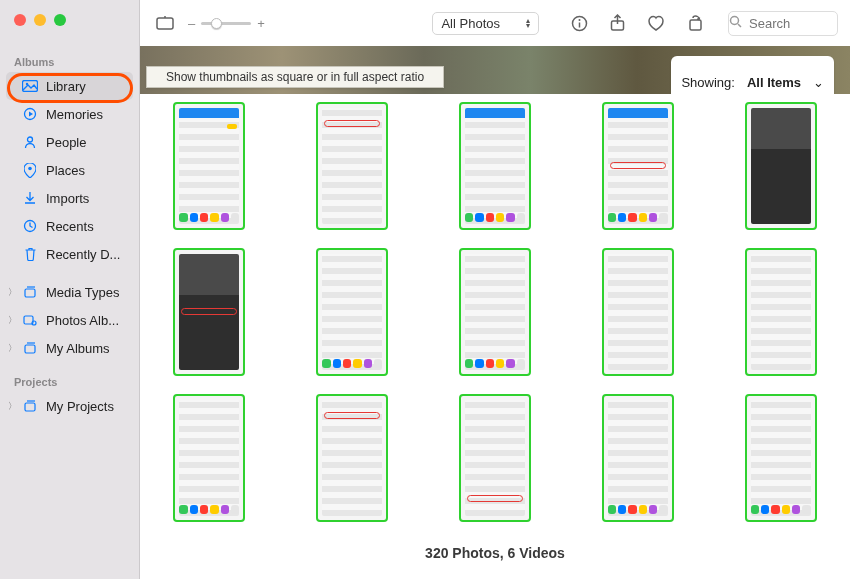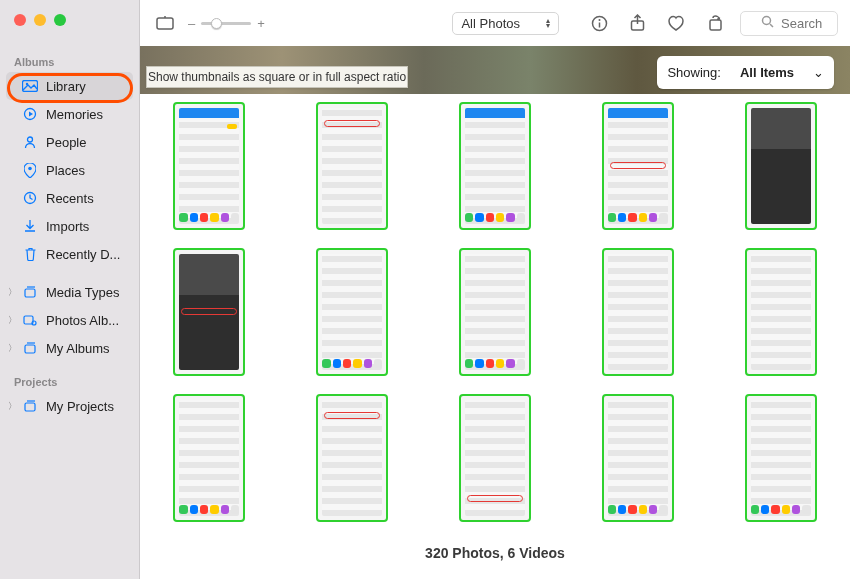--- a/index.html
+++ b/index.html
@@ -147,25 +147,25 @@
     cursor:pointer;
     color:#333;
     gap:26px;
   }
   .filter-popup .chev { display:flex; flex-direction:column; line-height:5px; font-size:8px; color:#555;}
   .right-tools { display:flex; gap:14px; margin-left:18px; }
   .search-box {
     display:flex; align-items:center;
     border:1px solid #ddd;
     border-radius:5px;
-    padding:3px 20px;
-    width:98px;
+    padding:3px 0;
+    width:110px;
     color:#999;
     gap:5px;
-    margin-left:2px;
+    margin-left:10px;
   }
   .search-box input{
     border:none; outline:none; background:transparent;
     font-size:13px; width:70px; color:#333;
   }
 
   
   .banner {
     position:relative;
     height:48px;
@@ -177,34 +177,34 @@
       linear-gradient(90deg,#78715e 0%,#9d9276 20%,#6b6a59 40%,#7a836a 55%,#5f5840 70%,#8b8463 100%);
     filter:blur(.5px);
   }
   .banner-home {
     position:absolute; left:20px; bottom:4px;
     color:#fff; font-weight:500; font-size:14px;
   }
   .showing-pill {
     position:absolute; right:16px; top:10px;
     background:#fff; border-radius:6px;
-    padding:9px 10px;
+    padding:19px 10px;
     font-size:13px;
-    display:flex; align-items:center; gap:19px;
+    display:flex; align-items:center; gap:12px;
     box-shadow:0 1px 2px rgba(0,0,0,.15);
   }
   .showing-pill b { font-weight:600; }
 
   
   .tooltip {
     position:absolute;
     left:146px; top:66px;
     background:#f5f4ee;
     border:1px solid #c7c5ba;
-    padding:3px 1px;
+    padding:3px 19px;
     font-size:12px;
     color:#333;
     z-index:40;
     box-shadow:0 1px 2px rgba(0,0,0,.1);
   }
 
   
   .grid-wrap {
     flex:1;
     overflow:hidden;
@@ -320,34 +320,34 @@
             <path d="M6 0C2.7 0 0 2.5 0 5.6 0 10 6 15 6 15s6-5 6-9.4C12 2.5 9.3 0 6 0z" stroke="currentColor" stroke-width="1.2" fill="none"></path>
             <circle cx="6" cy="5.5" r="1.8" fill="currentColor"></circle>
           </svg>
       </span>
       <span>Places</span>
     </div>
 
     <div class="sidebar-item">
       <span class="icon">
         <svg width="14" height="14" viewBox="0 0 14 14">
+            <path d="M7 1v8M3.5 6L7 9.5 10.5 6M2 12h10" stroke="currentColor" stroke-width="1.3" fill="none"></path>
+          </svg>
+      </span>
+      <span>Imports</span>
+    </div>
+
+    <div class="sidebar-item">
+      <span class="icon">
+        <svg width="14" height="14" viewBox="0 0 14 14">
             <circle cx="7" cy="7" r="5.5" stroke="currentColor" stroke-width="1.3" fill="none"></circle>
             <path d="M7 3.5V7l2.5 1.5" stroke="currentColor" stroke-width="1.3" fill="none"></path>
           </svg>
       </span>
       <span>Recents</span>
-    </div>
-
-    <div class="sidebar-item">
-      <span class="icon">
-        <svg width="14" height="14" viewBox="0 0 14 14">
-            <path d="M7 1v8M3.5 6L7 9.5 10.5 6M2 12h10" stroke="currentColor" stroke-width="1.3" fill="none"></path>
-          </svg>
-      </span>
-      <span>Imports</span>
     </div>
 
     <div class="sidebar-item">
       <span class="icon">
         <svg width="13" height="14" viewBox="0 0 13 14">
             <path d="M1.5 3h10M5 3V1.5h3V3M3 3l.7 9.5c.05 .6 .55 1 1.15 1h3.3c.6 0 1.1-.4 1.15-1L10 3" stroke="currentColor" stroke-width="1.2" fill="none"></path>
           </svg>
       </span>
       <span>Recently D...</span>
     </div>

